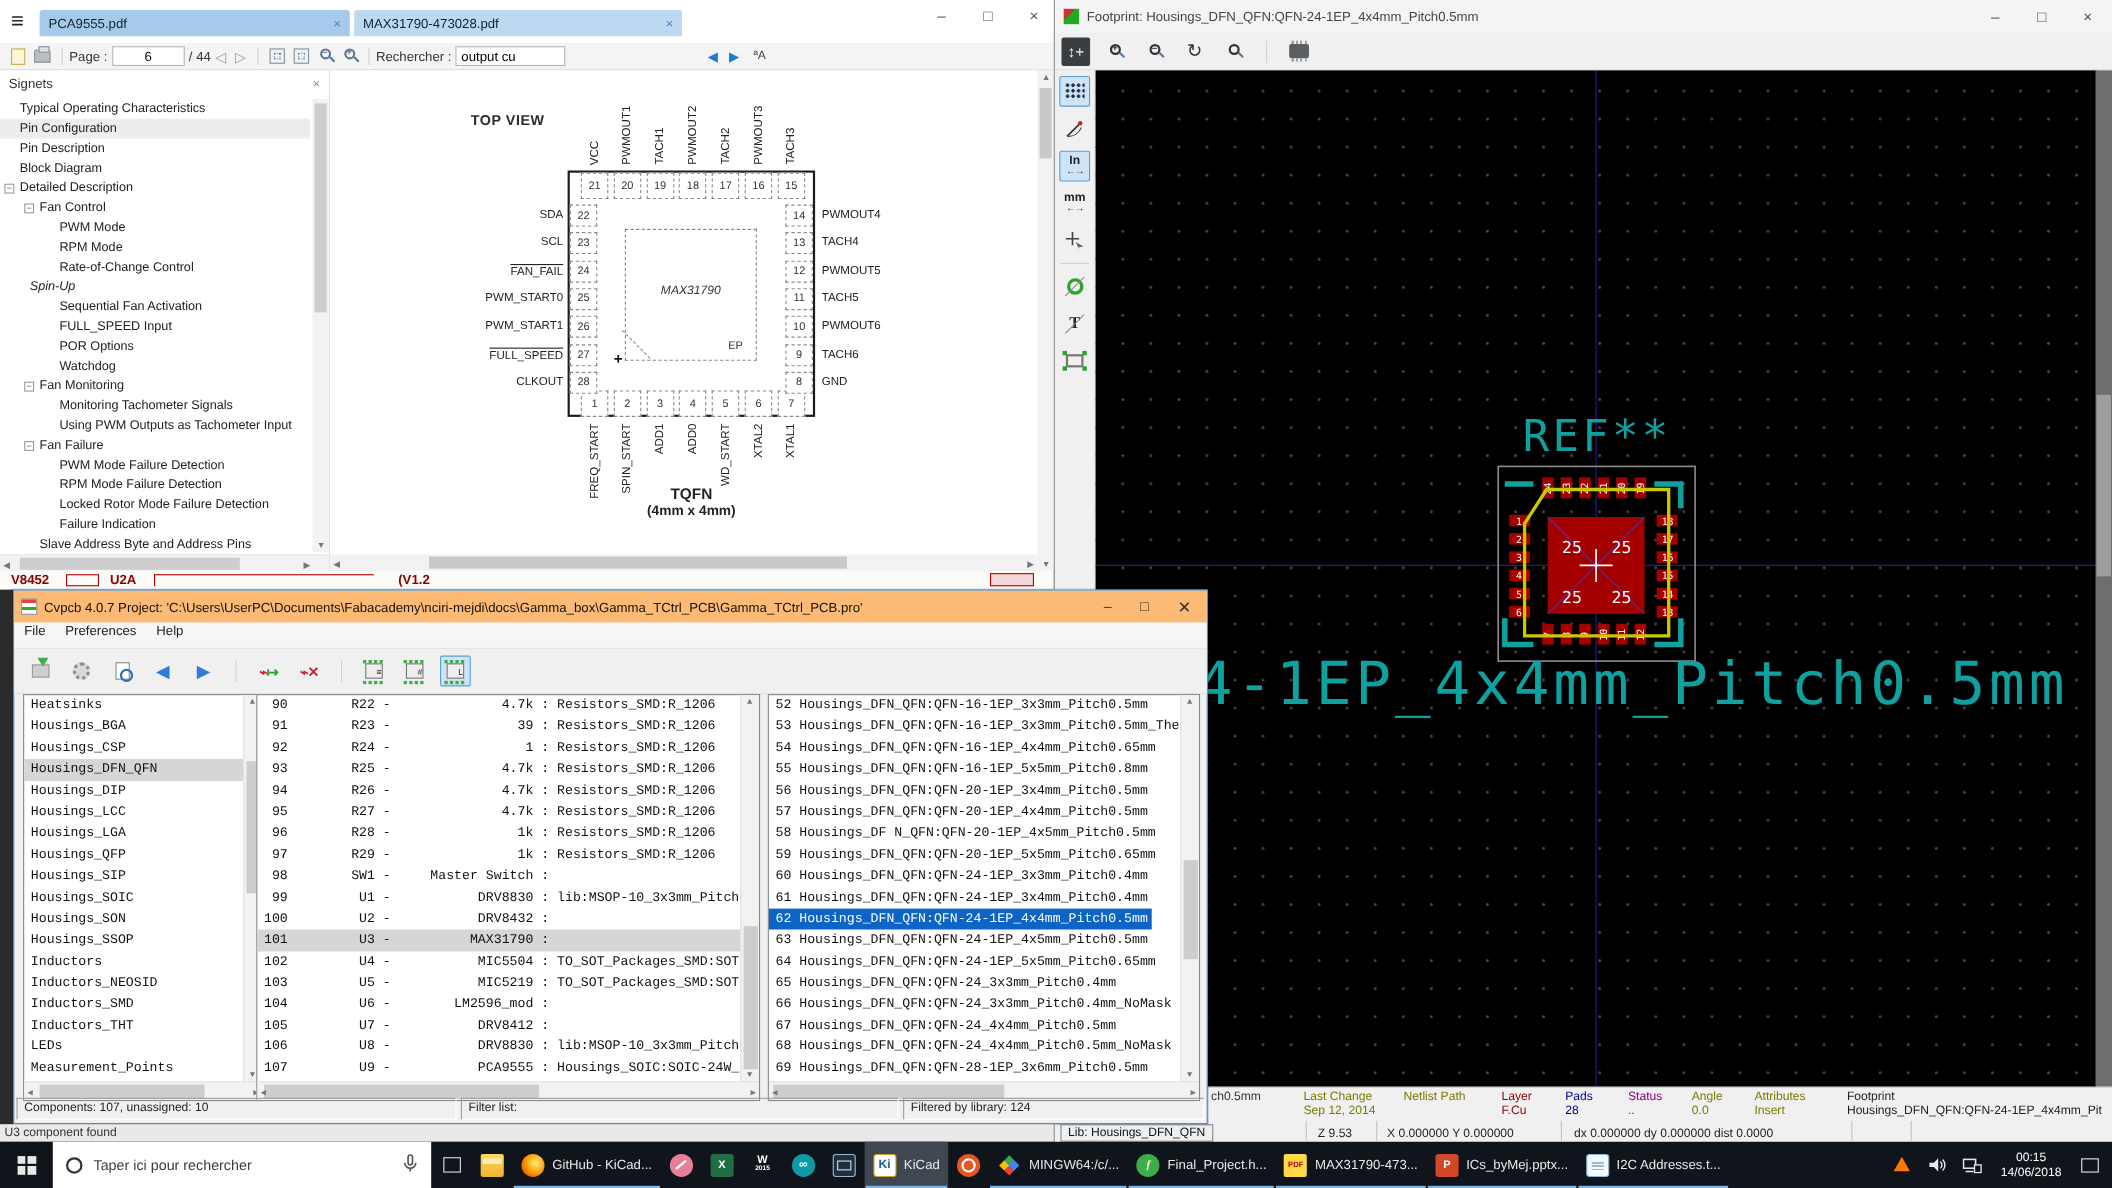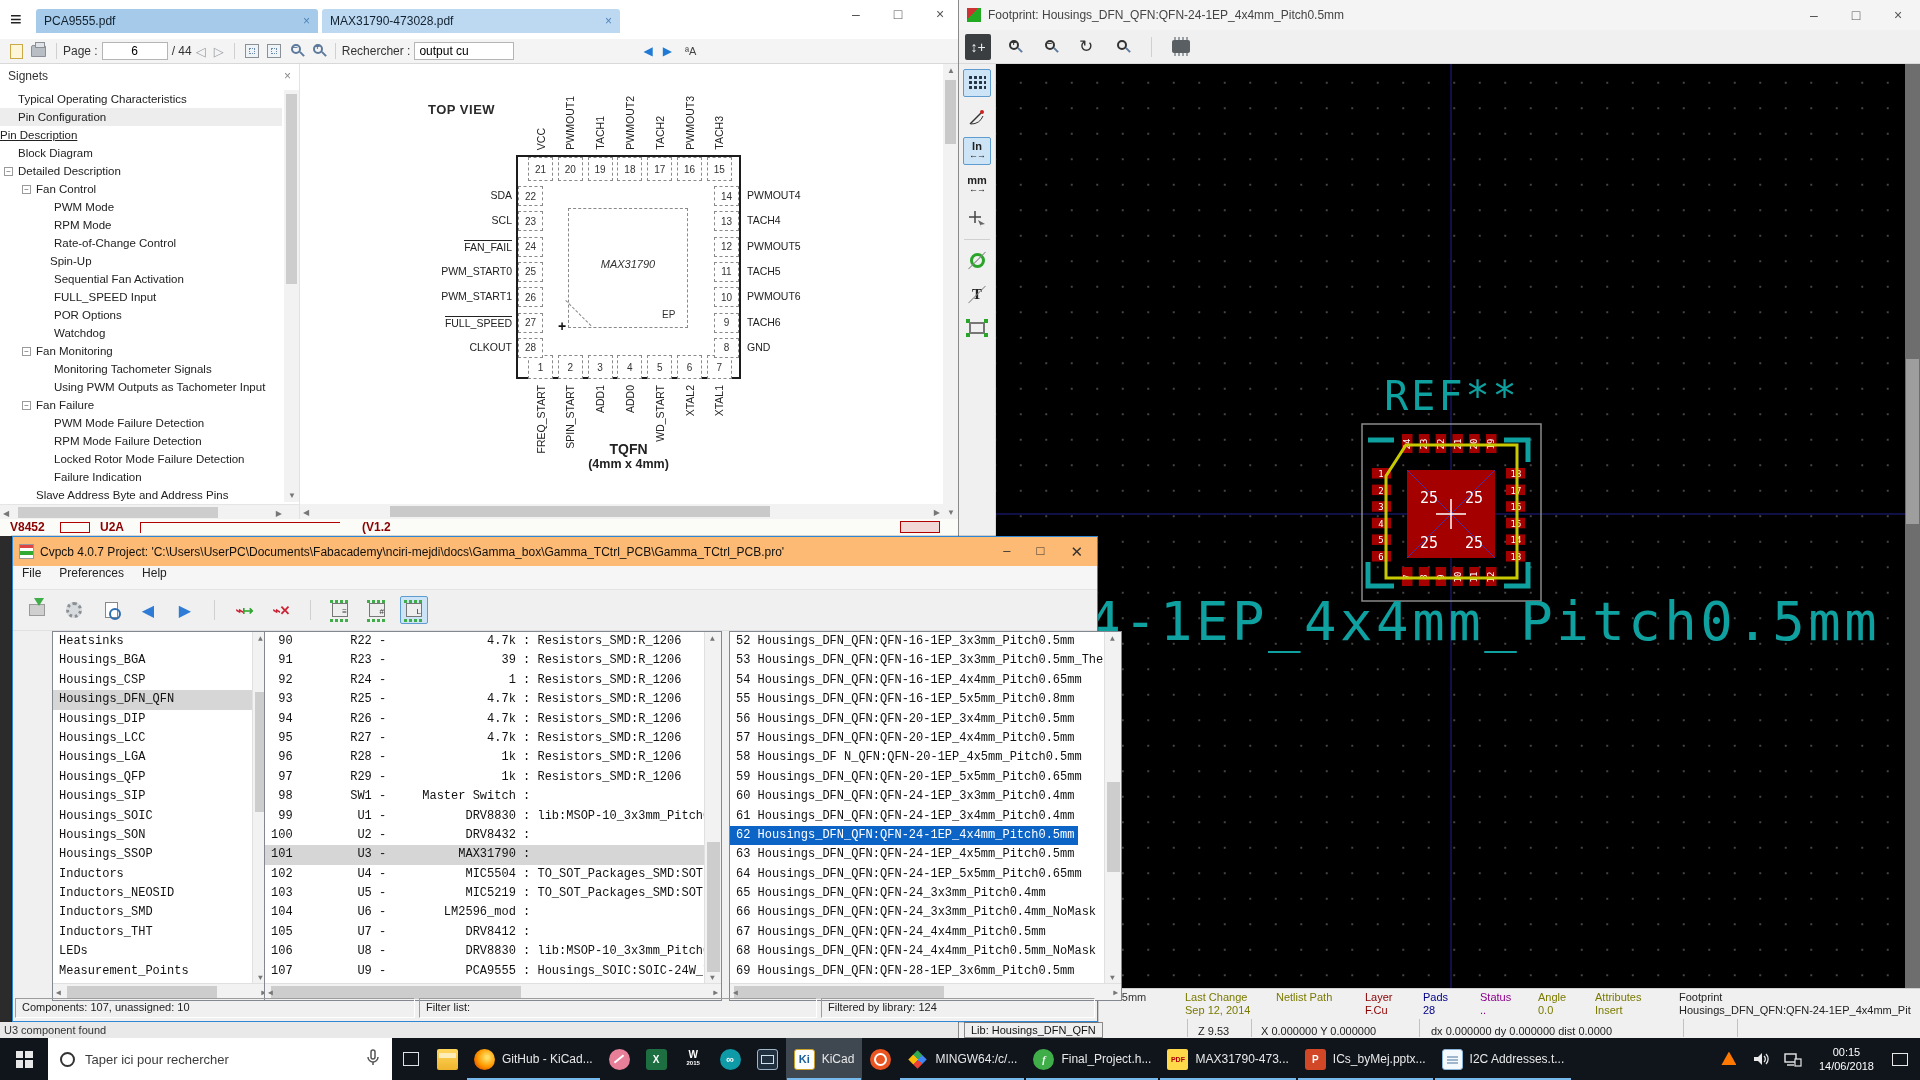--- a/index.html
+++ b/index.html
@@ -122,21 +122,21 @@
   .gear-ic { width:16px; height:16px; border:3px dotted #8a8f94; border-radius:50%; background:#d7dbde; }
   .libmag { width:13px; height:16px; background:#fff; border:1px solid #888; position:relative; }
   .libmag::after { content:""; position:absolute; right:-4px; bottom:-3px; width:8px; height:8px; border:2px solid #2f6fb0; border-radius:50%; }
   .bluenav { color:#2e7cd6; font-size:16px; }
   .zig { color:#c23; font-size:13px; font-weight:bold; letter-spacing:-1px; }
   .zig .gk { color:#2aa52a; } .zig .rk { color:#c23; }
   .padgrid { width:16px; height:14px; border:1px solid #777; background:#eee; position:relative; font-size:8px; color:#333; display:flex; align-items:flex-end; justify-content:flex-end; }
   .padgrid::before { content:""; position:absolute; left:-3px; top:-4px; width:3px; height:3px; background:#3fae49;
      box-shadow:5px 0 #3fae49,10px 0 #3fae49,15px 0 #3fae49, 0 19px #3fae49,5px 19px #3fae49,10px 19px #3fae49,15px 19px #3fae49; }
 
-  .cv-list { position:absolute; top:94px; height:370px; background:#fff; border:1px solid #828790; font-family:"Liberation Mono",monospace; font-size:12px; color:#111; overflow:hidden;margin-left:31px; }
+  .cv-list { position:absolute; top:94px; height:370px; background:#fff; border:1px solid #828790; font-family:"Liberation Mono",monospace; font-size:12px; color:#111; overflow:hidden; }
   #cv-libs  { left:8px;  width:218px; }
   #cv-comps { left:220px; width:458px; }
   #cv-fps   { left:685px; width:393px; }
   .cv-row { height:19.4px; line-height:19.4px; white-space:pre; padding-left:6px; }
   .cv-row.selgray { background:#d6d6d6; }
   .cv-row.selblue { background:#0c64c6; color:#fff; width:fit-content; padding-right:4px; }
   .lv-vscroll { position:absolute; right:0; top:0; width:17px; height:352px; background:#f2f2f2; border-left:1px solid #e0e0e0; }
   .lv-vscroll .thumb { position:absolute; left:2px; width:13px; background:#cdcdcd; }
   .lv-hscroll { position:absolute; left:0; bottom:0; width:100%; height:17px; background:#f2f2f2; border-top:1px solid #e0e0e0; }
   .lv-hscroll .thumb { position:absolute; top:2px; height:13px; background:#cdcdcd; }
@@ -244,21 +244,21 @@
         <span>Signets</span>
         <span class="sb-close">×</span>
       </div>
       <div id="bookmarks">
           <div class="bm-row" style="padding-left: 18px;">
             <span>Typical Operating Characteristics</span>
           </div>
           <div class="bm-row cur" style="padding-left: 18px;">
             <span>Pin Configuration</span>
           </div>
-          <div class="bm-row" style=" text-decoration: underline;">
+          <div class="bm-row" style="padding-left: 18px;">
             <span>Pin Description</span>
           </div>
           <div class="bm-row" style="padding-left: 18px;">
             <span>Block Diagram</span>
           </div>
           <div class="bm-row" style="padding-left: 4px;">
             <span class="expander">−</span>
             <span>Detailed Description</span>
           </div>
           <div class="bm-row" style="padding-left: 22px;">
@@ -267,21 +267,21 @@
           </div>
           <div class="bm-row" style="padding-left: 54px;">
             <span>PWM Mode</span>
           </div>
           <div class="bm-row" style="padding-left: 54px;">
             <span>RPM Mode</span>
           </div>
           <div class="bm-row" style="padding-left: 54px;">
             <span>Rate-of-Change Control</span>
           </div>
-          <div class="bm-row" style="padding-left: 50px;">
+          <div class="bm-row" style="padding-left: 27px; font-style: italic;">
             <span>Spin-Up</span>
           </div>
           <div class="bm-row" style="padding-left: 54px;">
             <span>Sequential Fan Activation</span>
           </div>
           <div class="bm-row" style="padding-left: 54px; align-items: flex-end;">
             <span>FULL_SPEED Input</span>
           </div>
           <div class="bm-row" style="padding-left: 54px;">
             <span>POR Options</span>

